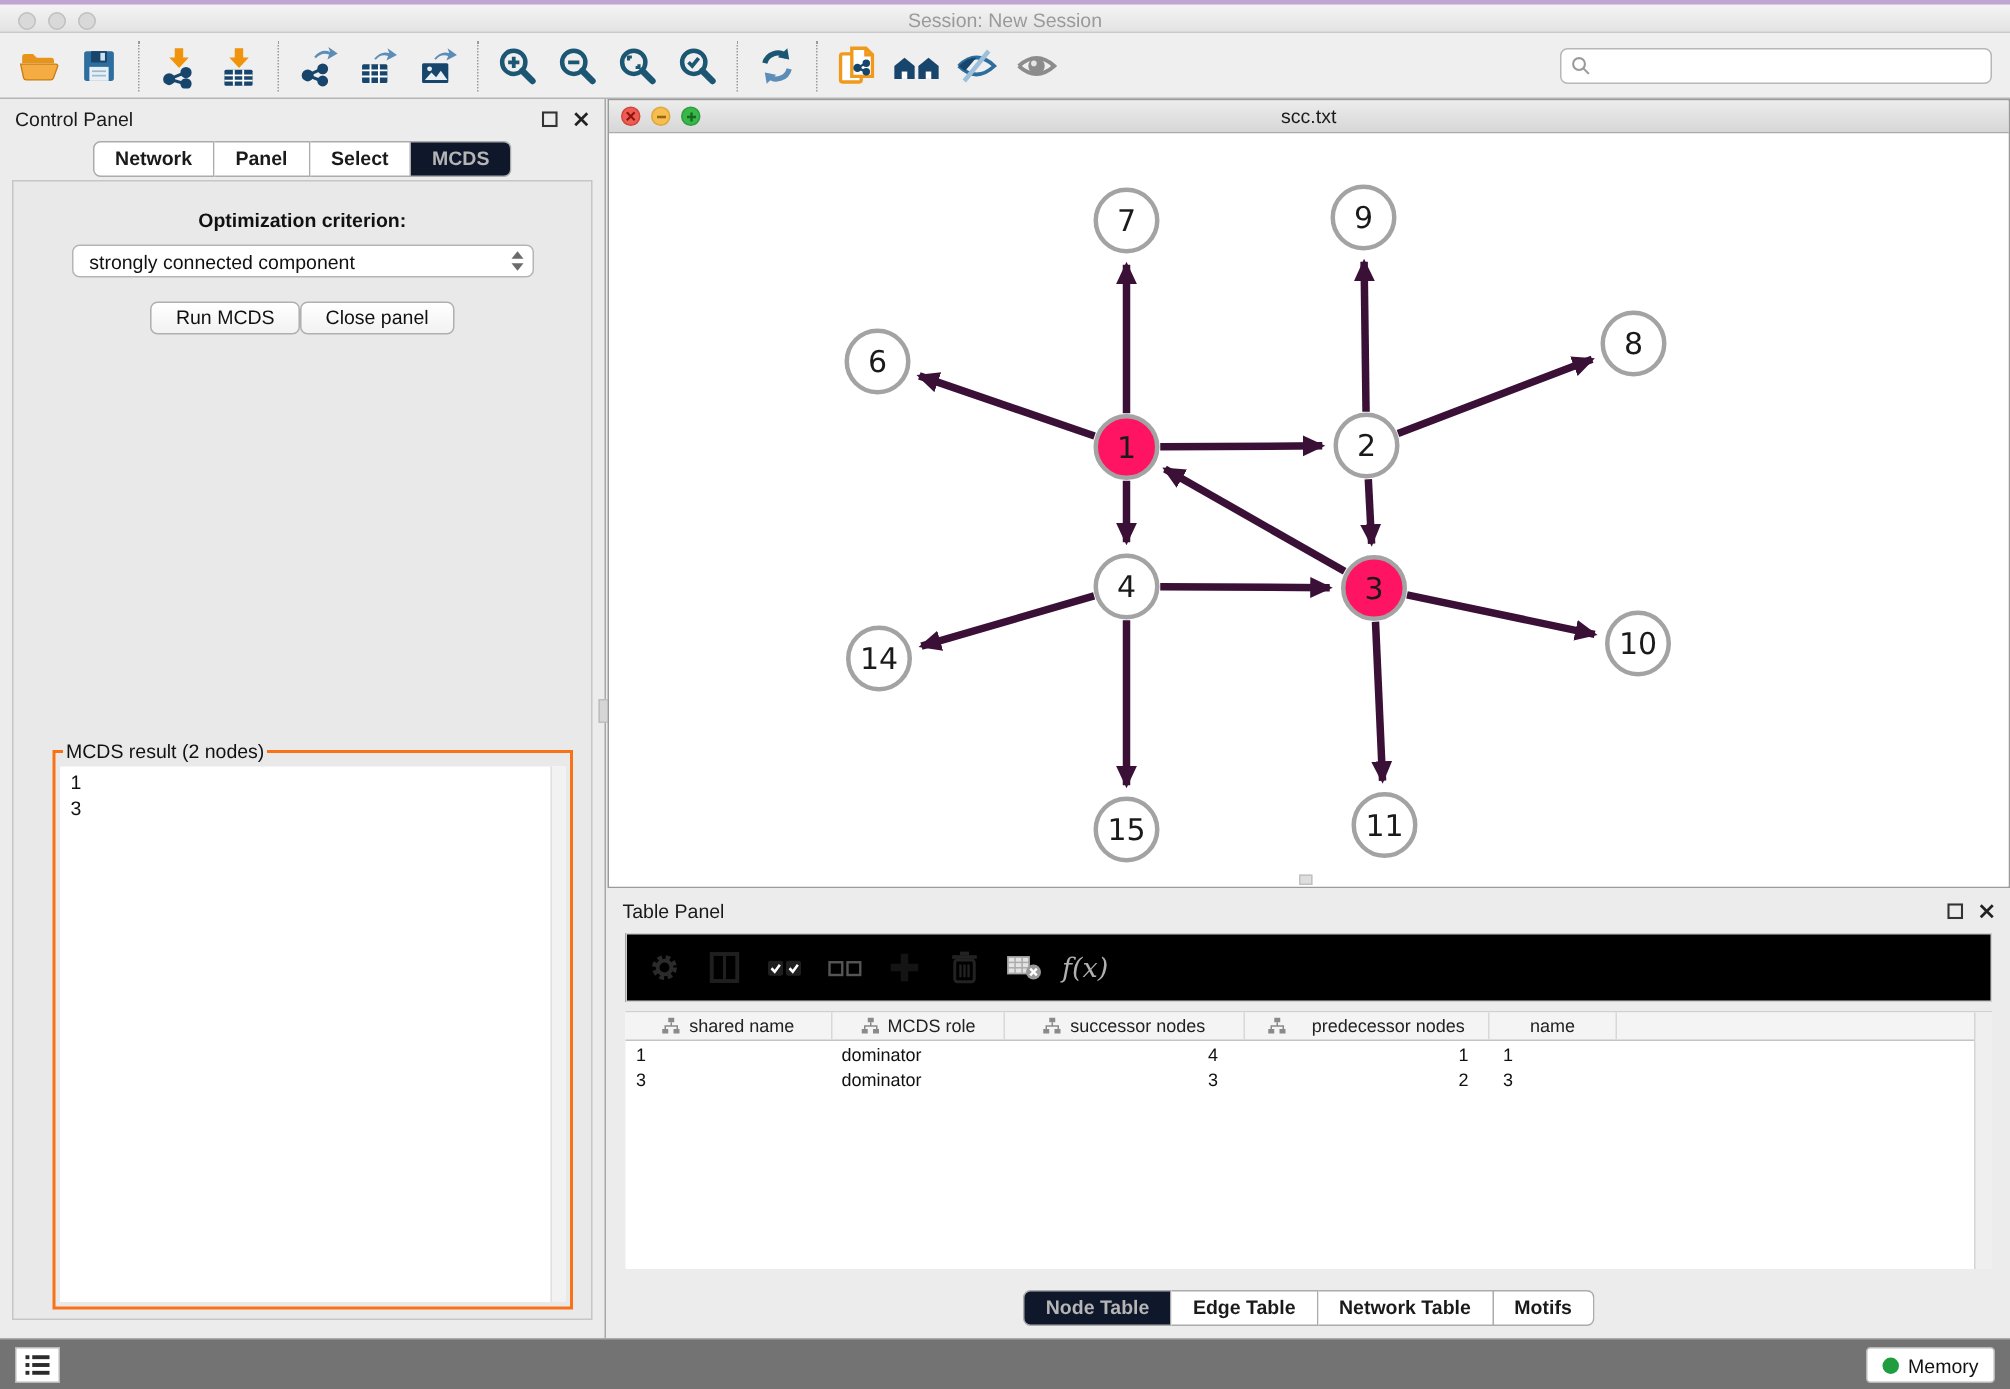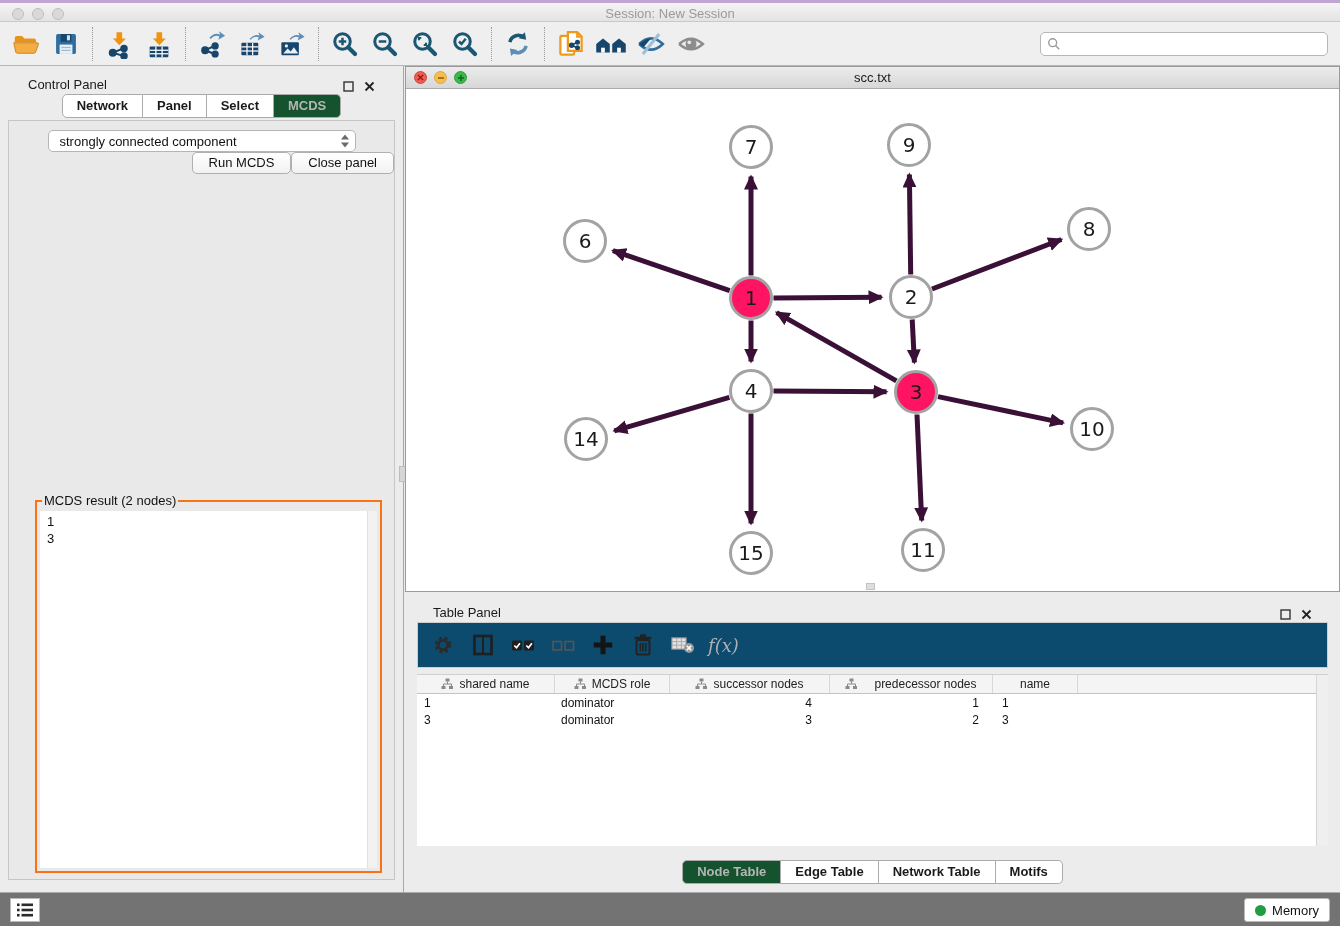--- a/index.html
+++ b/index.html
@@ -17,35 +17,35 @@
   .toolbar { position:absolute; left:0; top:22px; width:1340px; height:44px; background:#efefef;
     border-bottom:1px solid #b5b5b5; display:flex; align-items:center; padding-left:6px; }
   .tbtn { width:40px; height:38px; display:flex; align-items:center; justify-content:center; cursor:default; }
   .tsep { width:1px; height:34px; border-left:1px dotted #9a9a9a; margin:0 6px; }
   .search-wrap { margin-left:auto; margin-right:12px; width:288px; height:24px; background:#fff;
     border:1px solid #b7b7b7; border-radius:5px; display:flex; align-items:center; padding:0 6px; }
   .search-wrap input { border:none; outline:none; flex:1; font-size:12px; background:transparent; }
 
   
   .control-panel { position:absolute; left:0; top:66px; width:404px; height:826px; background:#ececec; border-right:1px solid #a8a8a8; }
-  .panel-head { height:26px; display:flex; align-items:flex-end; padding:0 28px; }
+  .panel-head { height:26px; display:flex; align-items:center; padding:0 10px; }
   .panel-head .ptitle { font-size:13px; color:#1a1a1a; }
   .panel-head .pbtns { margin-left:auto; display:flex; gap:10px; align-items:center; }
   .tabs-row { display:flex; justify-content:center; margin-top:2px; }
   .tab { font-size:13px; font-weight:600; color:#1a1a1a; background:#fff; border:1px solid #ababab; border-left:none;
     padding:3px 14px; line-height:16px; }
   .tab:first-child { border-left:1px solid #ababab; border-radius:5px 0 0 5px; }
   .tab:last-child { border-radius:0 5px 5px 0; }
-  .tab.active-dim { background:#14532d; color:#b5b5b5; }
+  .tab.active-dim { background:#0f172a; color:#b5b5b5; }
   .cp-body { position:absolute; left:8px; right:8px; top:54px; bottom:12px; background:#e9e9e9; border:1px solid #c6c6c6; }
   .opt-label { text-align:center; margin-top:18px; font-size:13px; font-weight:600; color:#111; }
   .opt-select { margin:9px auto 0 auto; width:308px; height:22px; background:#fff; border:1px solid #b5b5b5; border-radius:5px;
     display:flex; align-items:center; padding:0 4px 0 11px; font-size:13px; color:#111; }
   .opt-select .stepper { margin-left:auto; }
-  .btn-row { display:flex; justify-content:flex-end; margin-top:0; }
+  .btn-row { display:flex; justify-content:center; margin-top:16px; }
   .mac-btn { height:22px; background:linear-gradient(#ffffff,#f2f2f2); border:1px solid #b0b0b0; border-radius:5px;
     font-size:13px; color:#111; padding:0 16px; line-height:20px; }
   fieldset.result-box { position:absolute; left:6px; right:12px; top:372px; bottom:6px; border:2px solid #f97316; padding:3px;margin-left:20px; }
   fieldset.result-box legend { font-size:13px; color:#111; padding:0 2px; margin-left:2px; }
   .result-inner { position:relative; width:100%; height:100%; background:#fff; }
   .result-lines { padding:2px 0 0 7px; font-size:13px; color:#111; line-height:17px; }
   .result-scroll { position:absolute; right:0; top:0; bottom:0; width:10px; background:#f2f2f2; border-left:1px solid #e0e0e0; }
 
   
   .divider-grip { position:absolute; left:399px; top:466px; width:7px; height:16px; background:#d6d6d6; border:1px solid #bdbdbd; }
@@ -55,21 +55,21 @@
   .net-titlebar { height:22px; background:linear-gradient(#ececec,#d7d7d7); border-bottom:1px solid #ababab; position:relative; }
   .net-lights { position:absolute; left:8px; top:4px; display:flex; gap:7px; }
   .light { width:13px; height:13px; border-radius:50%; display:flex; align-items:center; justify-content:center; }
   .net-title { position:absolute; left:0; right:0; top:3px; text-align:center; font-size:13px; color:#1a1a1a; }
   .net-canvas { position:relative; width:100%; height:502px; background:#fff; overflow:hidden; }
   .net-canvas svg { position:absolute; left:0; top:0; }
   .canvas-grip { position:absolute; left:460px; bottom:1px; width:9px; height:7px; background:#dedede; border:1px solid #c2c2c2; }
 
   
   .table-panel { position:absolute; left:405px; top:594px; width:935px; height:298px; background:#ececec; }
-  .tp-toolbar { position:absolute; left:12px; right:12px; top:28px; height:46px; background:#0c4a6e; border:1px solid #cfcfcf;
+  .tp-toolbar { position:absolute; left:12px; right:12px; top:28px; height:46px; background:#000000; border:1px solid #cfcfcf;
     display:flex; align-items:center; gap:10px; padding-left:10px; }
   .tp-ico { width:30px; height:30px; display:flex; align-items:center; justify-content:center; }
   .fx-label { font-family:"DejaVu Serif","Liberation Serif",serif; font-style:italic; color:#b0b0b0; font-size:18px; }
   .tbl { position:absolute; left:12px; right:12px; top:80px; bottom:46px; background:#fff; border-top:1px solid #d0d0d0; }
   .thead { display:flex; height:19px; border-bottom:1px solid #c4c4c4; background:#f4f4f4; font-size:12px; color:#222; }
   .th { display:flex; align-items:center; justify-content:center; gap:5px; border-right:1px solid #d8d8d8; }
   .trow { display:flex; height:17px; font-size:12px; color:#111; align-items:center; }
   .c0{width:138px;} .c1{width:115px;} .c2{width:160px;} .c3{width:163px;gap:16px;} .c4{width:85px;}
   .trow .c0{padding-left:7px;} .trow .c1{padding-left:6px;}
   .trow .c2{text-align:right;padding-right:18px;} .trow .c3{text-align:right;padding-right:14px;}
@@ -273,20 +273,21 @@
         </svg>
     </span>
   </div>
   <div class="tabs-row">
     <div class="tab">Network</div>
     <div class="tab">Panel</div>
     <div class="tab">Select</div>
     <div class="tab active-dim">MCDS</div>
   </div>
   <div class="cp-body">
+    <div class="opt-label">Optimization criterion:</div>
     <div class="opt-select">
       <span>strongly connected component</span>
       <svg class="stepper" width="12" height="16" viewBox="0 0 12 16">
         <path d="M6 1.5 l4 5 h-8z" fill="#6b6b6b"></path>
           <path d="M6 14.5 l-4-5 h8z" fill="#6b6b6b"></path>
       </svg>
     </div>
     <div class="btn-row">
       <button class="mac-btn">Run MCDS</button>
       <button class="mac-btn">Close panel</button>

